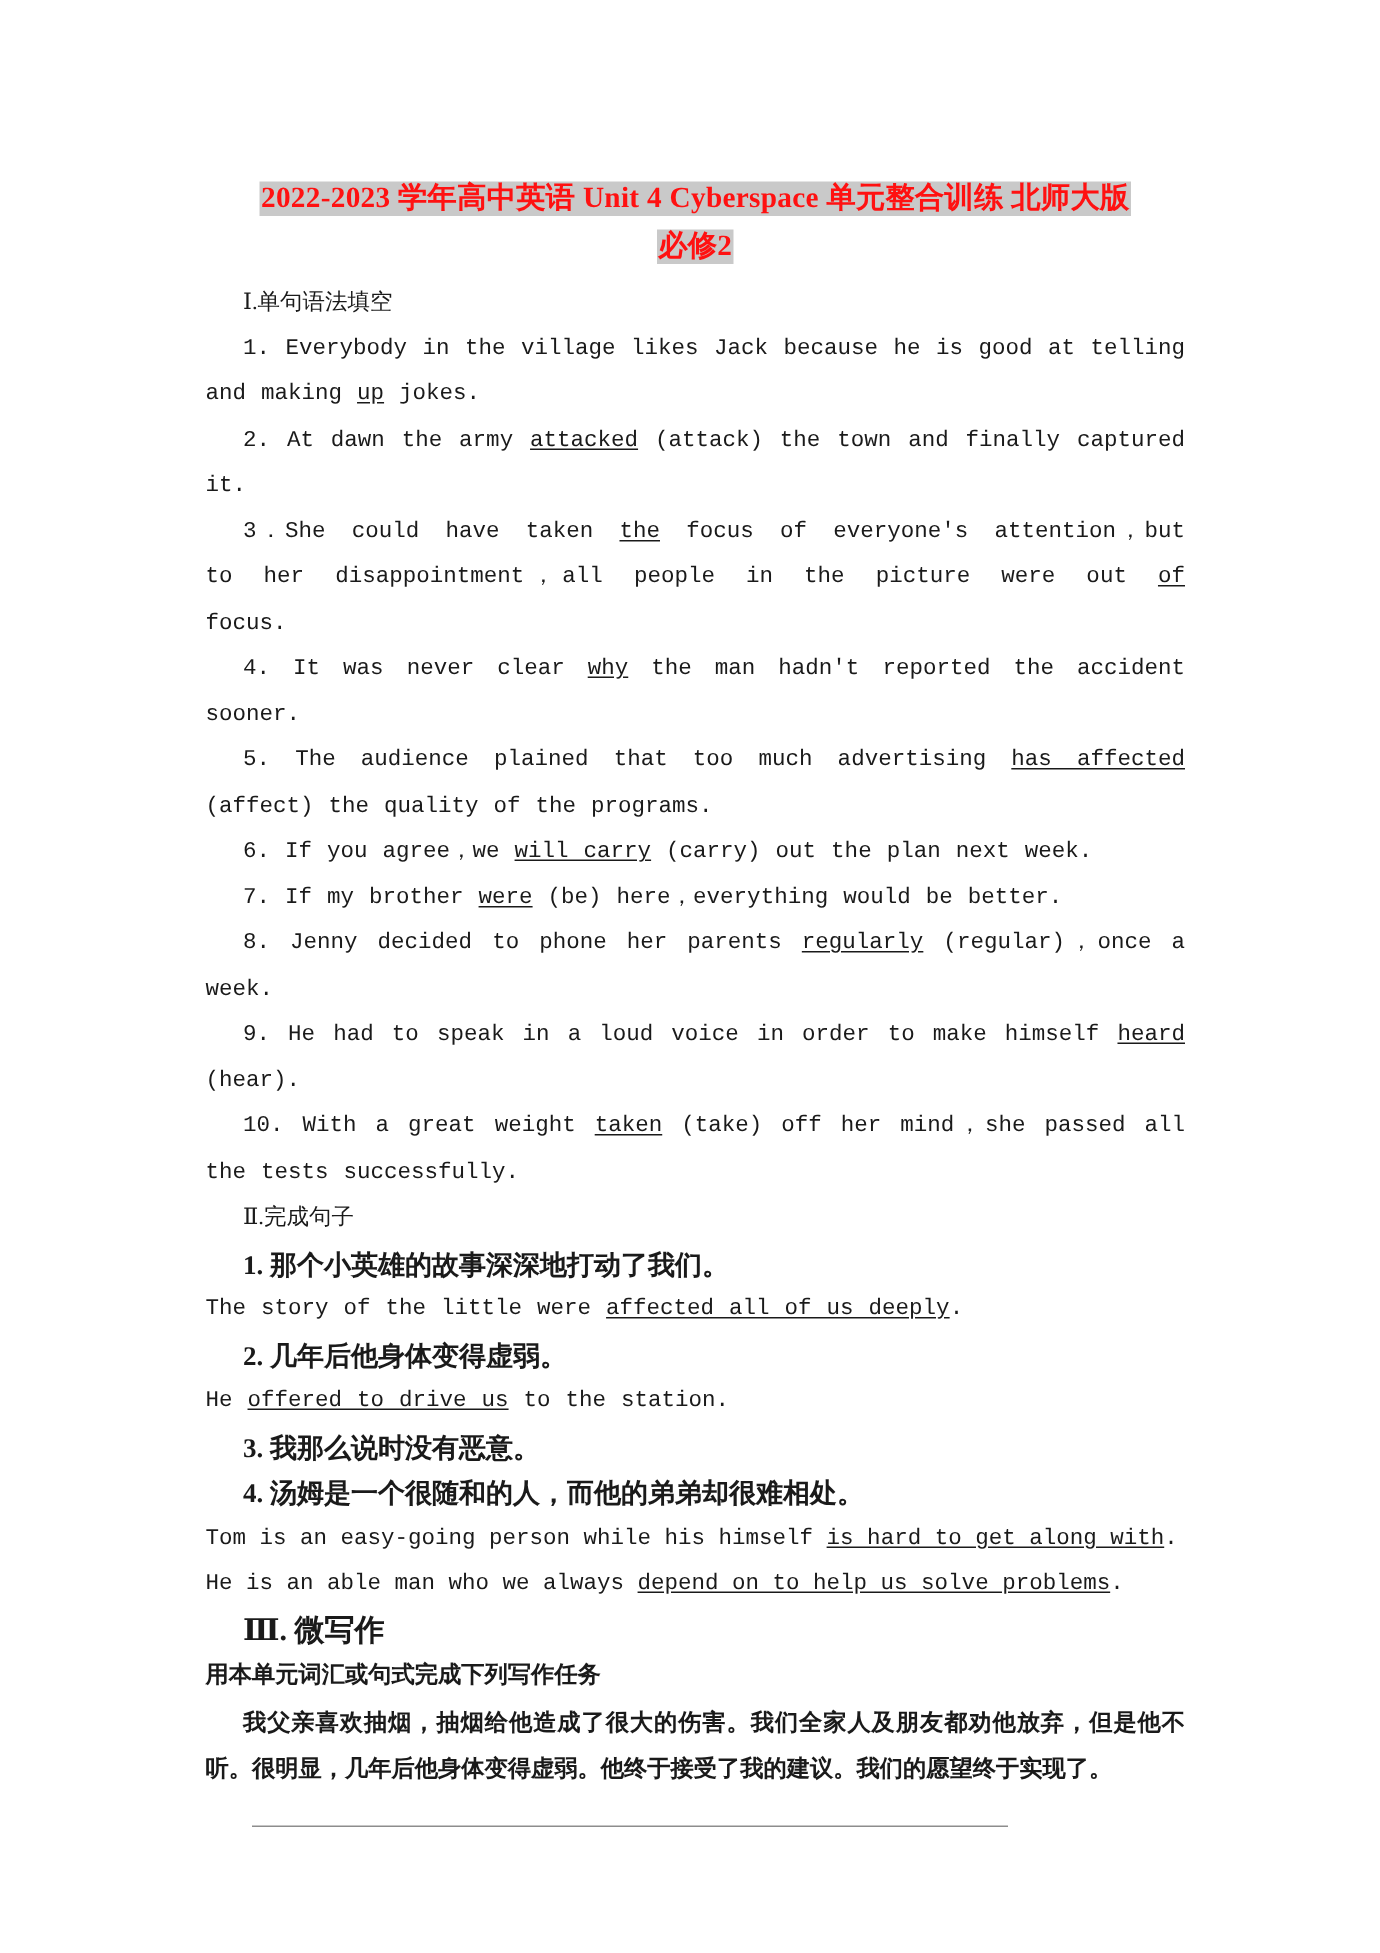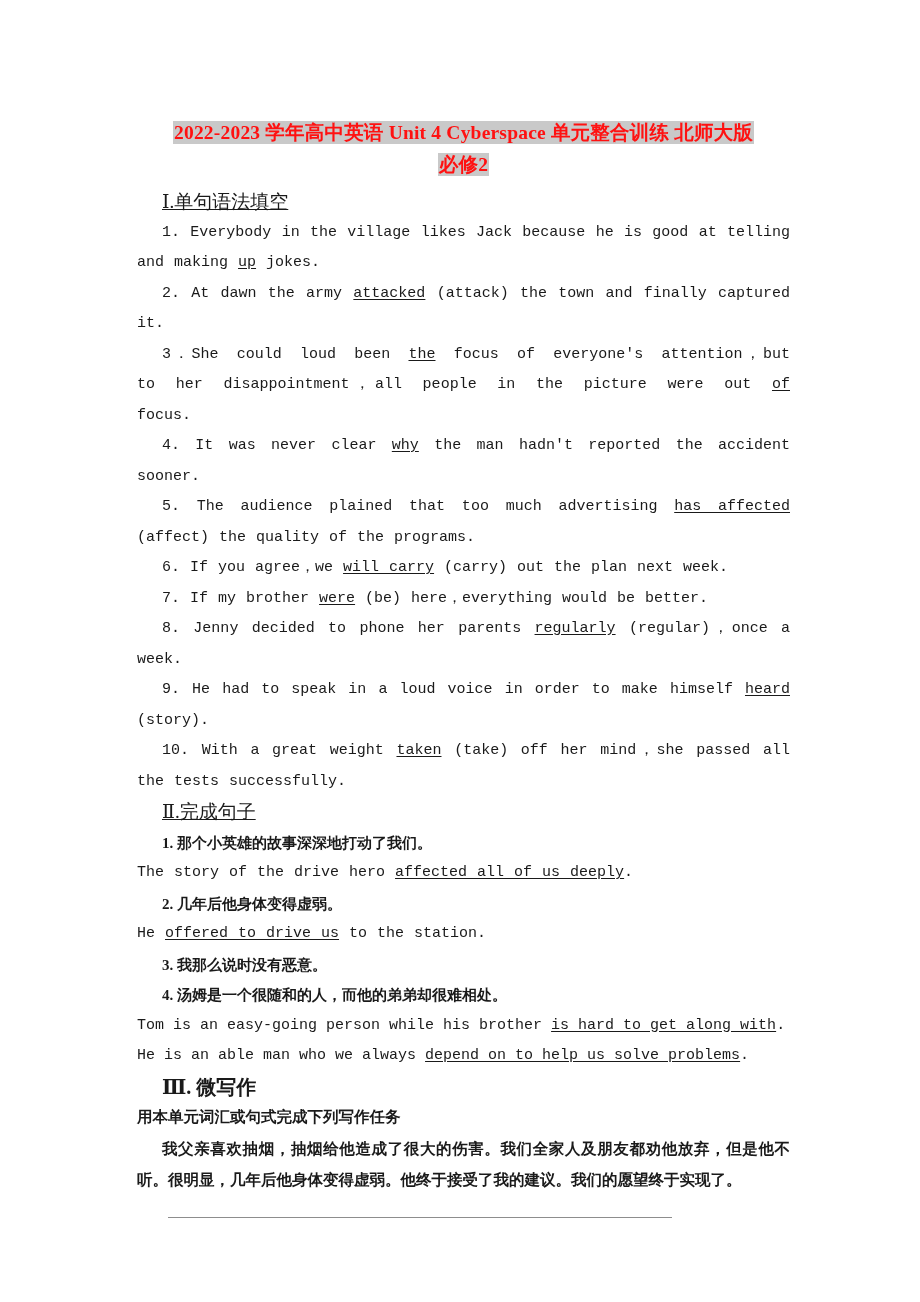--- a/index.html
+++ b/index.html
@@ -48,26 +48,25 @@
     background: #c9c9c9;
     padding: 1px 1px;
     box-decoration-break: clone;
     -webkit-box-decoration-break: clone;
   }
   .title-line1 { display: block; white-space: nowrap; }
   .title-line2 { display: block; }
 
   
   .sec-head {
-    font-size: 19px;
+    font-size: 15px;
     line-height: 30.5px;
     margin: 0;
     text-indent: 25px;
     font-family: "Liberation Serif", "DejaVu Serif", serif;
-    text-decoration: underline;
   }
   .sec-head-3 {
     font-size: 20px;
     line-height: 30.5px;
     margin: 0;
     text-indent: 25px;
     font-weight: 600;
   }
 
   .item {
@@ -83,21 +82,21 @@
   }
   
   .item.loose-inline { word-spacing: 6.5px; }
 
   .ans {
     text-decoration: underline;
     text-underline-offset: 2px;
   }
 
   .cn-item {
-    font-size: 15px;
+    font-size: 18px;
     line-height: 30.5px;
     margin: 0;
     text-indent: 25px;
     font-family: "Liberation Serif", "DejaVu Serif", serif;
     font-weight: 600;
   }
   .en-item {
     font-size: 15px;
     line-height: 30.5px;
     margin: 0;
@@ -144,48 +143,48 @@
       <span class="title-line1"><span class="hl">2022-2023 学年高中英语 Unit 4 Cyberspace 单元整合训练 北师大版</span></span>
       <span class="title-line2"><span class="hl">必修2</span></span>
     </h1>
 
     <p class="sec-head">Ⅰ.单句语法填空</p>
 
     <p class="item"><span>1.</span><span> Everybody in the village likes Jack because he is good at telling and making </span><span class="ans">up</span><span> jokes.</span></p>
 
     <p class="item"><span>2.</span><span> At dawn the army </span><span class="ans">attacked</span><span> (attack) the town and finally captured it.</span></p>
 
-    <p class="item loose-inline"><span>3．</span><span>She could loud been </span><span class="ans">the</span><span> focus of everyone's attention，but to her disappointment，all people in the picture were out </span><span class="ans">of</span><span> focus.</span></p>
+    <p class="item loose-inline"><span>3．</span><span>She could have taken </span><span class="ans">the</span><span> focus of everyone's attention，but to her disappointment，all people in the picture were out </span><span class="ans">of</span><span> focus.</span></p>
 
     <p class="item"><span>4.</span><span> It was never clear </span><span class="ans">why</span><span> the man hadn't reported the accident sooner.</span></p>
 
     <p class="item"><span>5.</span><span> The audience plained that too much advertising </span><span class="ans">has affected</span><span> (affect) the quality of the programs.</span></p>
 
     <p class="item"><span>6.</span><span> If you agree，we </span><span class="ans">will carry</span><span> (carry) out the plan next week.</span></p>
 
     <p class="item"><span>7.</span><span> If my brother </span><span class="ans">were</span><span> (be) here，everything would be better.</span></p>
 
     <p class="item"><span>8.</span><span> Jenny decided to phone her parents </span><span class="ans">regularly</span><span> (regular)，once a week.</span></p>
 
-    <p class="item"><span>9.</span><span> He had to speak in a loud voice in order to make himself </span><span class="ans">heard</span><span> (story).</span></p>
+    <p class="item"><span>9.</span><span> He had to speak in a loud voice in order to make himself </span><span class="ans">heard</span><span> (hear).</span></p>
 
     <p class="item"><span>10.</span><span> With a great weight </span><span class="ans">taken</span><span> (take) off her mind，she passed all the tests successfully.</span></p>
 
     <p class="sec-head">Ⅱ.完成句子</p>
 
     <p class="cn-item"><span>1.</span><span> 那个小英雄的故事深深地打动了我们。</span></p>
-    <p class="en-item"><span>The story of the drive hero </span><span class="ans">affected all of us deeply</span><span>.</span></p>
+    <p class="en-item"><span>The story of the little were </span><span class="ans">affected all of us deeply</span><span>.</span></p>
 
     <p class="cn-item"><span>2.</span><span> 几年后他身体变得虚弱。</span></p>
     <p class="en-item"><span>He </span><span class="ans">offered to drive us</span><span> to the station.</span></p>
 
     <p class="cn-item"><span>3.</span><span> 我那么说时没有恶意。</span></p>
 
     <p class="cn-item"><span>4.</span><span> 汤姆是一个很随和的人，而他的弟弟却很难相处。</span></p>
-    <p class="en-item tight"><span>Tom is an easy-going person while his brother </span><span class="ans">is hard to get along with</span><span>.</span></p>
+    <p class="en-item tight"><span>Tom is an easy-going person while his himself </span><span class="ans">is hard to get along with</span><span>.</span></p>
 
     <p class="en-item tight"><span>He is an able man who we always </span><span class="ans">depend on to help us solve problems</span><span>.</span></p>
 
     <p class="sec-head-3">Ⅲ. 微写作</p>
     <p class="write-line">用本单元词汇或句式完成下列写作任务</p>
     <p class="write-para">我父亲喜欢抽烟，抽烟给他造成了很大的伤害。我们全家人及朋友都劝他放弃，但是他不听。很明显，几年后他身体变得虚弱。他终于接受了我的建议。我们的愿望终于实现了。</p>
 
     <div class="blank-rule-wrap">
       <div class="blank-rule"></div>
     </div>

